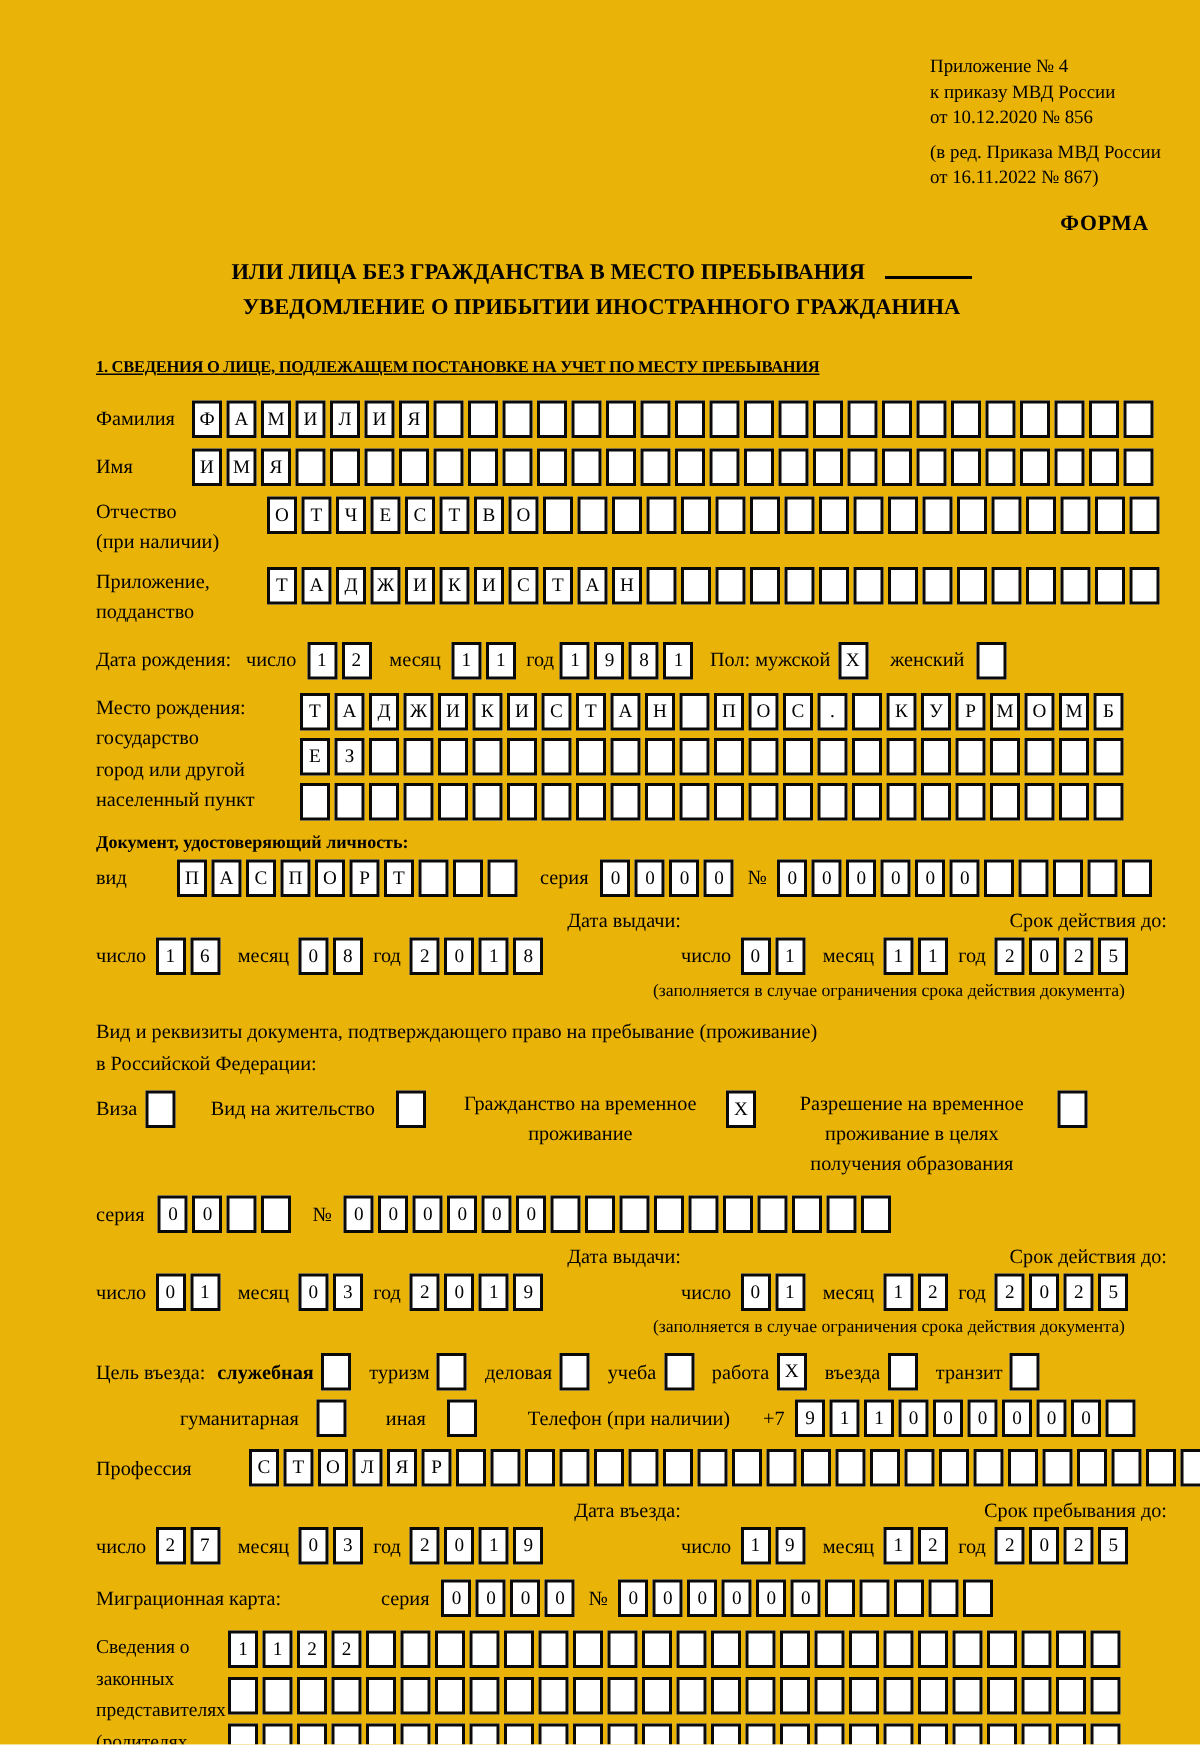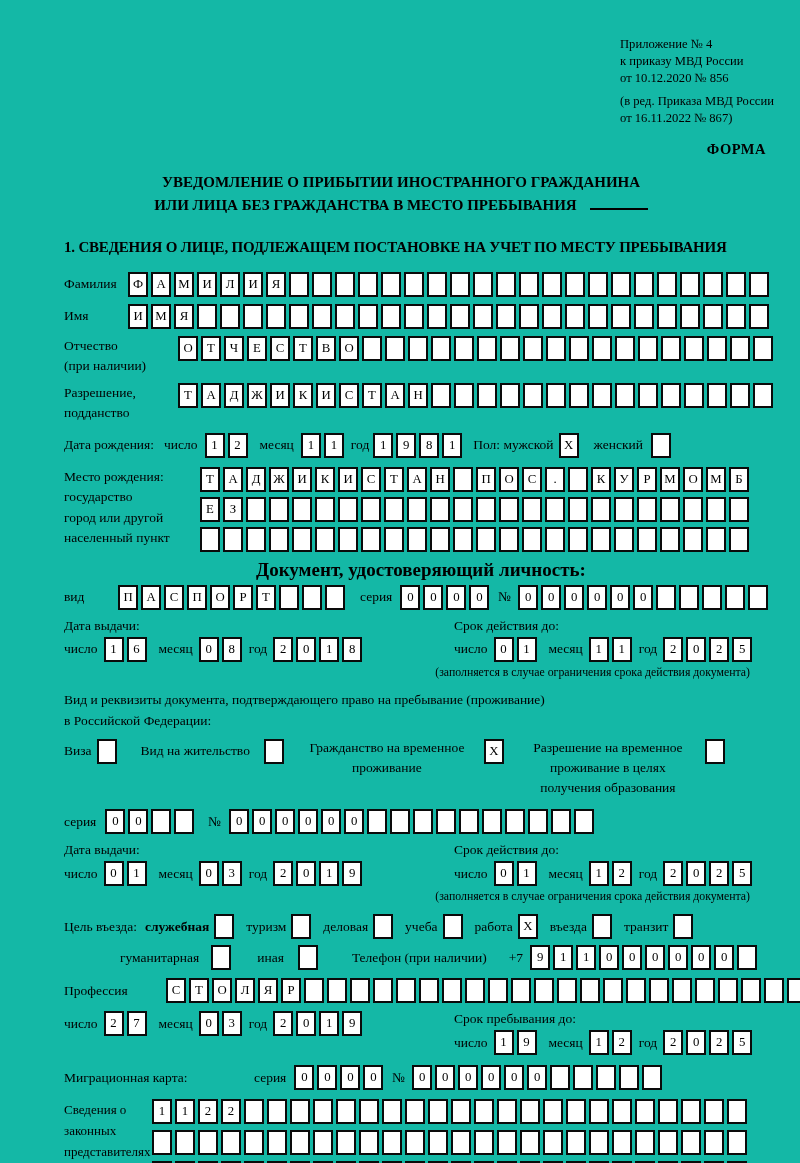--- a/index.html
+++ b/index.html
@@ -1,57 +1,57 @@
 <!DOCTYPE html>
 <html><head>
 <meta charset="utf-8">
 <style>
   * { margin:0; padding:0; box-sizing:border-box; }
   html,body { background:#ffffff; }
   .page {
     width:800px; height:1163px; overflow:hidden;
-    background:#14b8a6; color:#000;
+    background:#eab308; color:#000;
     font-family:"Liberation Serif","DejaVu Serif",serif;
     font-size:13.5px;
     padding:36px 22px 10px 64px;
     position:relative;
   }
   
   .hdr-block { margin-left:556px; width:190px; font-size:12.6px; line-height:17px; }
   .hdr-block .amend { margin-top:6px; }
   .form-label { text-align:right; font-weight:bold; font-size:14.5px; margin:14px 12px 0 0; letter-spacing:.5px; }
   .doc-title { text-align:center; font-weight:bold; font-size:15px; line-height:1.55; margin:13px 40px 0 0; }
   .blank-line { display:inline-block; width:58px; border-bottom:2px solid #000; margin-left:13px; vertical-align:baseline; }
-  .sec-head { font-weight:bold; font-size:15px; margin-top:21px; letter-spacing:-.2px; white-space:nowrap; }
+  .sec-head { font-weight:bold; font-size:11px; margin-top:21px; letter-spacing:-.2px; white-space:nowrap;text-decoration:underline; }
 
   
   .cells { display:inline-flex; gap:3px; flex:0 0 auto; }
   .cell {
     box-sizing:content-box; display:inline-block; flex:0 0 16px;
     width:16px; height:21px; border:2px solid #0a0a0a;
     text-align:center; font-size:12.8px; line-height:21px; background:#fff;
   }
 
   
   .frow { display:flex; align-items:center; margin-top:7px; }
   .frow.top { align-items:flex-start; }
   .lab { flex:0 0 auto; }
   .w64 { flex:0 0 64px; }
   .w114 { flex:0 0 114px; }
   .two-line { line-height:20px; }
   .bp-labels { flex:0 0 136px; line-height:20.5px; }
   .bp-rows .cells { display:flex; margin-bottom:5px; }
 
-  .center-b { text-align:center; font-weight:bold; margin-top:9px; font-size:19px; }
+  .center-b { font-weight:bold; margin-top:9px; font-size:12px; }
 
   
   .dates-row { display:flex; margin-top:8px; }
   .dg-left { flex:0 0 390px; }
   .dg-right { flex:1; }
-  .date-heading { text-align:left; margin-bottom:3px; }
+  .date-heading { text-align:right; margin-bottom:3px; }
   .date-fields { display:flex; align-items:center; }
   .date-fields .lbl { margin-right:6px; }
   .date-fields .ml { margin-left:12px; }
   .date-note { text-align:right; padding-right:28px; font-size:11.8px; margin-top:3px; white-space:nowrap; }
 
   .intro { margin-top:9px; line-height:1.6; }
 
   .permit-row { display:flex; align-items:flex-start; margin-top:6px; }
   .permit-row .one { line-height:25px; }
   .permit-row .multi { text-align:center; line-height:1.5; }
@@ -75,22 +75,22 @@
     <div>к приказу МВД России</div>
     <div>от 10.12.2020 № 856</div>
     <div class="amend">
       <div>(в ред. Приказа МВД России</div>
       <div>от 16.11.2022 № 867)</div>
     </div>
   </div>
   <div class="form-label">ФОРМА</div>
 
   <div class="doc-title">
+    <div><span>ИЛИ ЛИЦА БЕЗ ГРАЖДАНСТВА В МЕСТО ПРЕБЫВАНИЯ</span><span class="blank-line"></span></div>
     <div>УВЕДОМЛЕНИЕ О ПРИБЫТИИ ИНОСТРАННОГО ГРАЖДАНИНА</div>
-    <div><span>ИЛИ ЛИЦА БЕЗ ГРАЖДАНСТВА В МЕСТО ПРЕБЫВАНИЯ</span><span class="blank-line"></span></div>
   </div>
 
   <div class="sec-head">1. СВЕДЕНИЯ О ЛИЦЕ, ПОДЛЕЖАЩЕМ ПОСТАНОВКЕ НА УЧЕТ ПО МЕСТУ ПРЕБЫВАНИЯ</div>
 
   <div class="frow" style="margin-top:16px;">
     <span class="lab w64">Фамилия</span>
     <span class="cells">
         <span class="cell">Ф</span>
         <span class="cell">А</span>
         <span class="cell">М</span>
@@ -186,21 +186,21 @@
         <span class="cell"></span>
         <span class="cell"></span>
         <span class="cell"></span>
         <span class="cell"></span>
         <span class="cell"></span>
       </span>
   </div>
 
   <div class="frow top">
     <span class="lab w114 two-line">
-      <div>Разрешение,</div>
+      <div>Приложение,</div>
       <div>подданство</div>
     </span>
     <span class="cells">
         <span class="cell">Т</span>
         <span class="cell">А</span>
         <span class="cell">Д</span>
         <span class="cell">Ж</span>
         <span class="cell">И</span>
         <span class="cell">К</span>
         <span class="cell">И</span>
@@ -615,20 +615,21 @@
         <span class="cell"></span>
         <span class="cell"></span>
         <span class="cell"></span>
         <span class="cell"></span>
         <span class="cell"></span>
       </span>
   </div>
 
   <div class="dates-row">
     <div class="dg-left">
+      <div class="date-heading">Дата въезда:</div>
       <div class="date-fields">
         <span class="lbl">число</span>
         <span class="cells">
             <span class="cell">2</span>
             <span class="cell">7</span>
           </span>
         <span class="lbl ml">месяц</span>
         <span class="cells">
             <span class="cell">0</span>
             <span class="cell">3</span>

